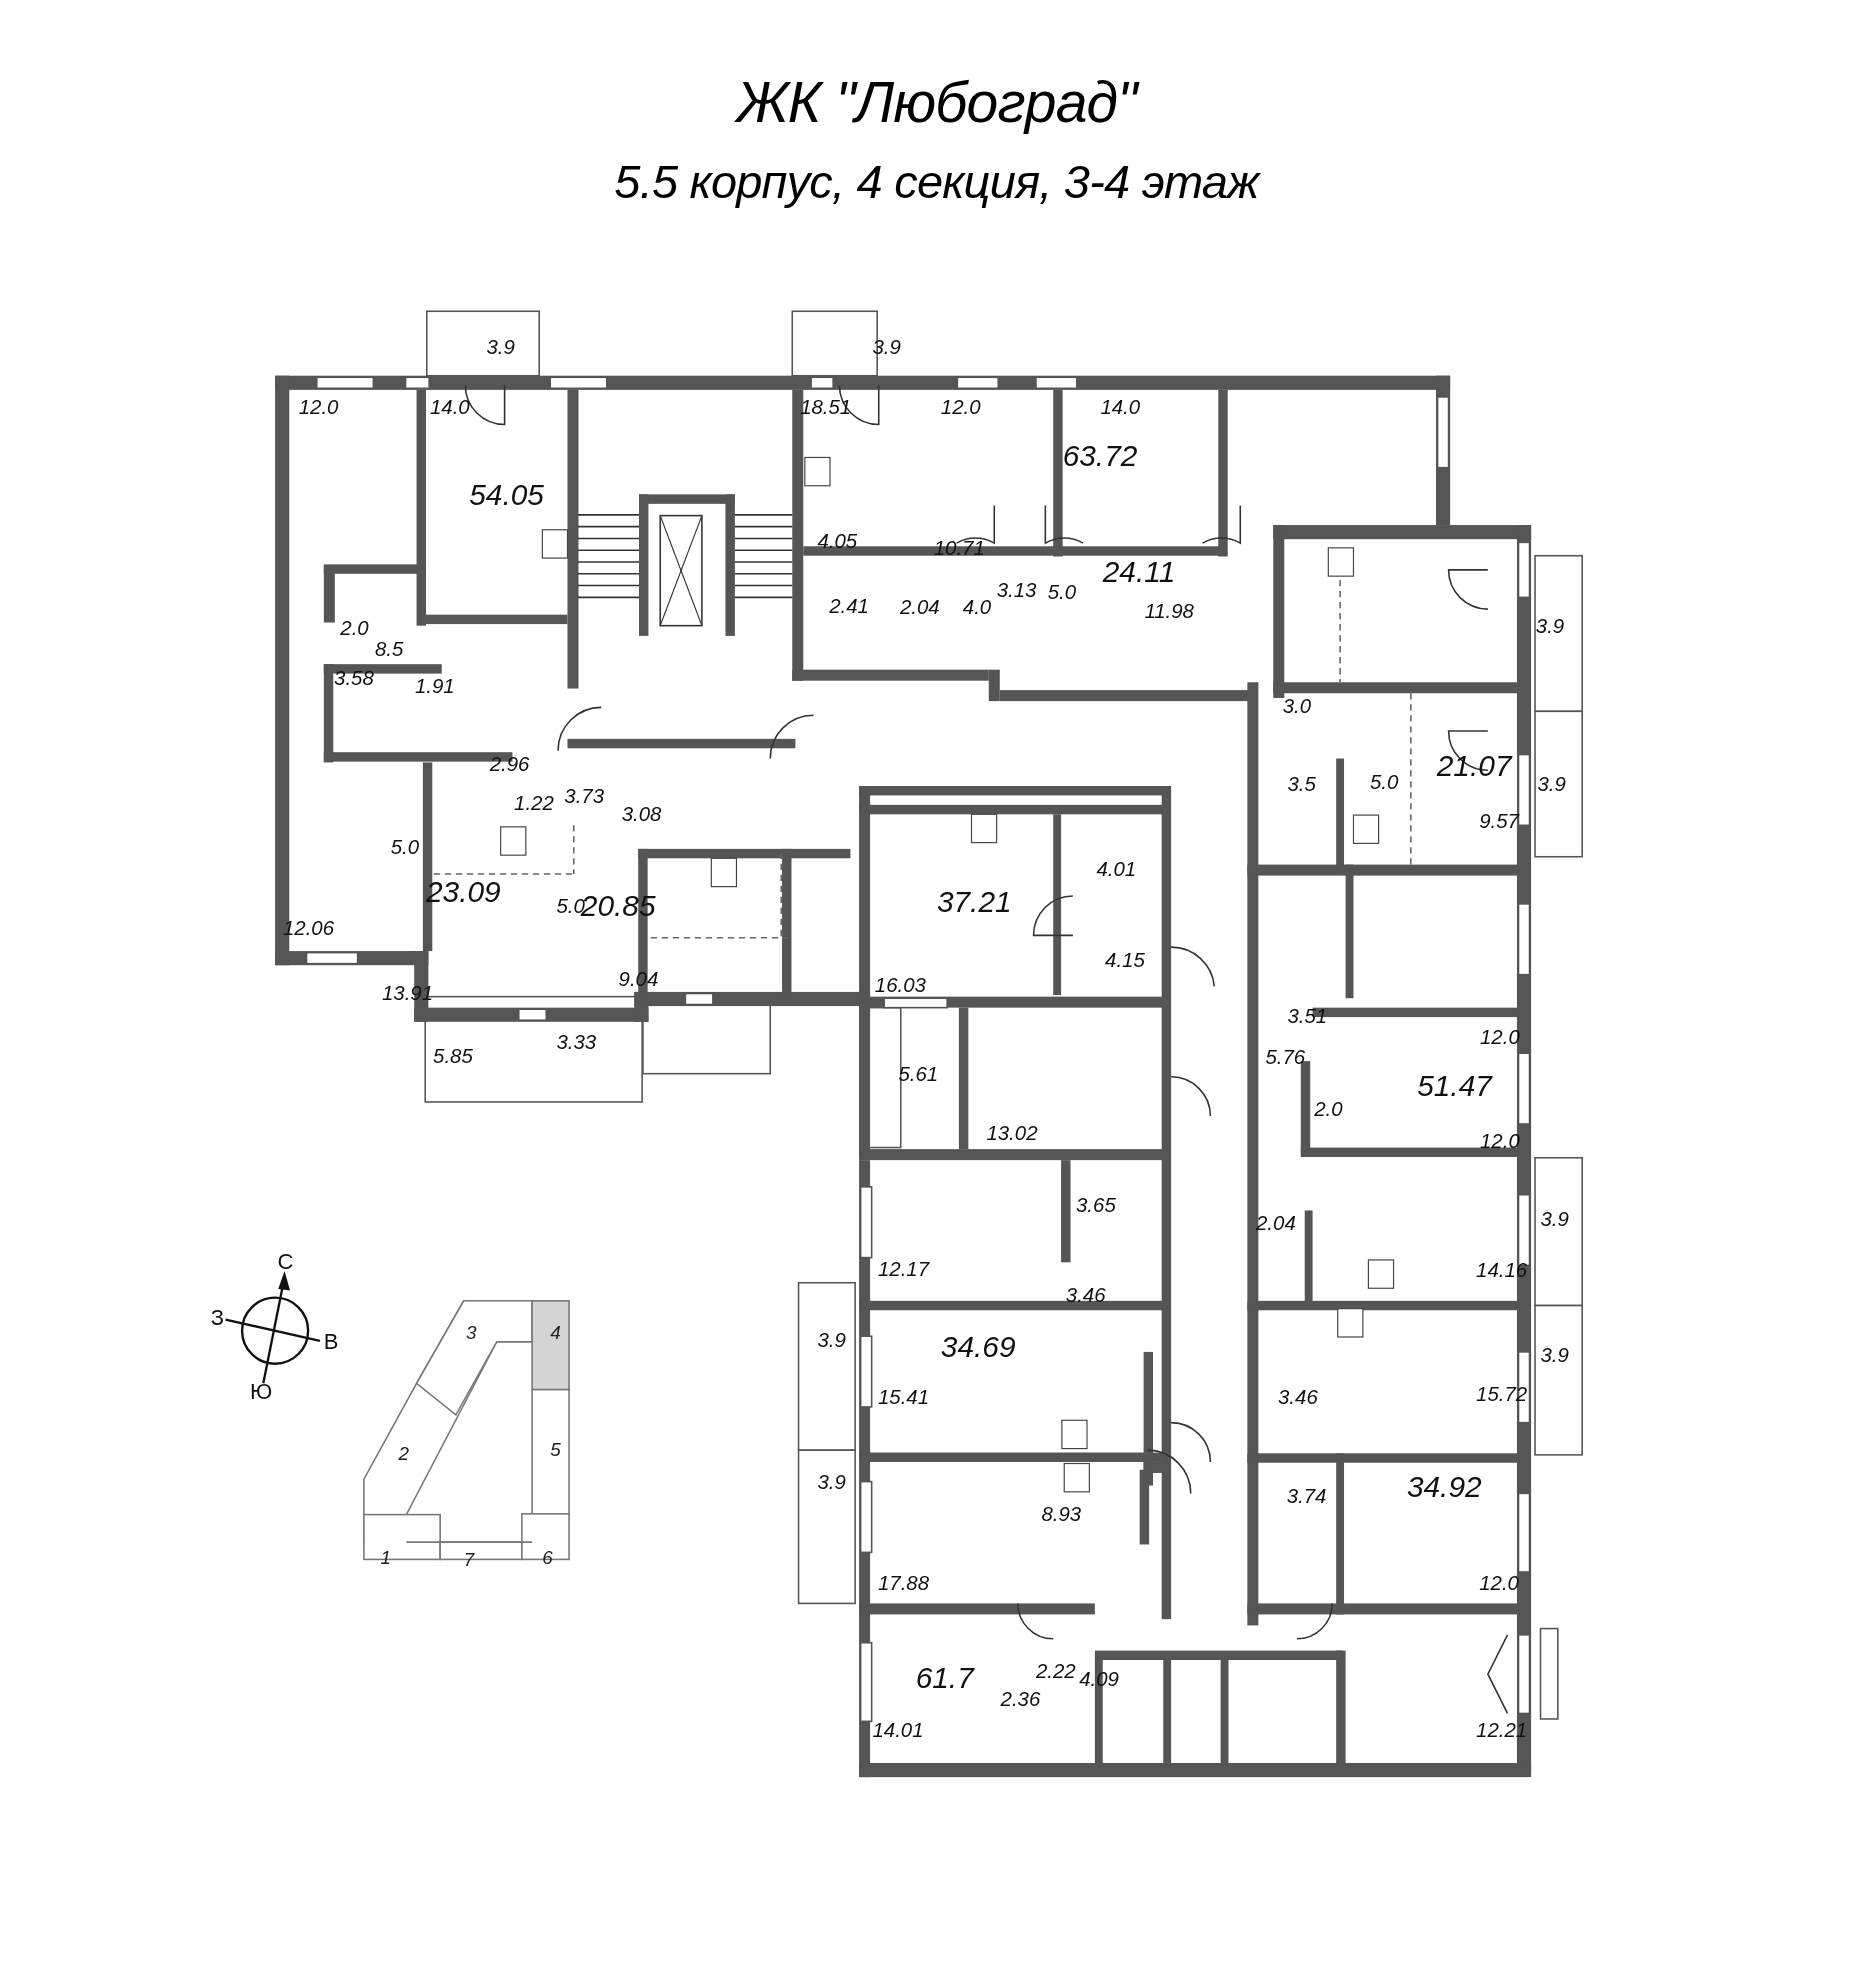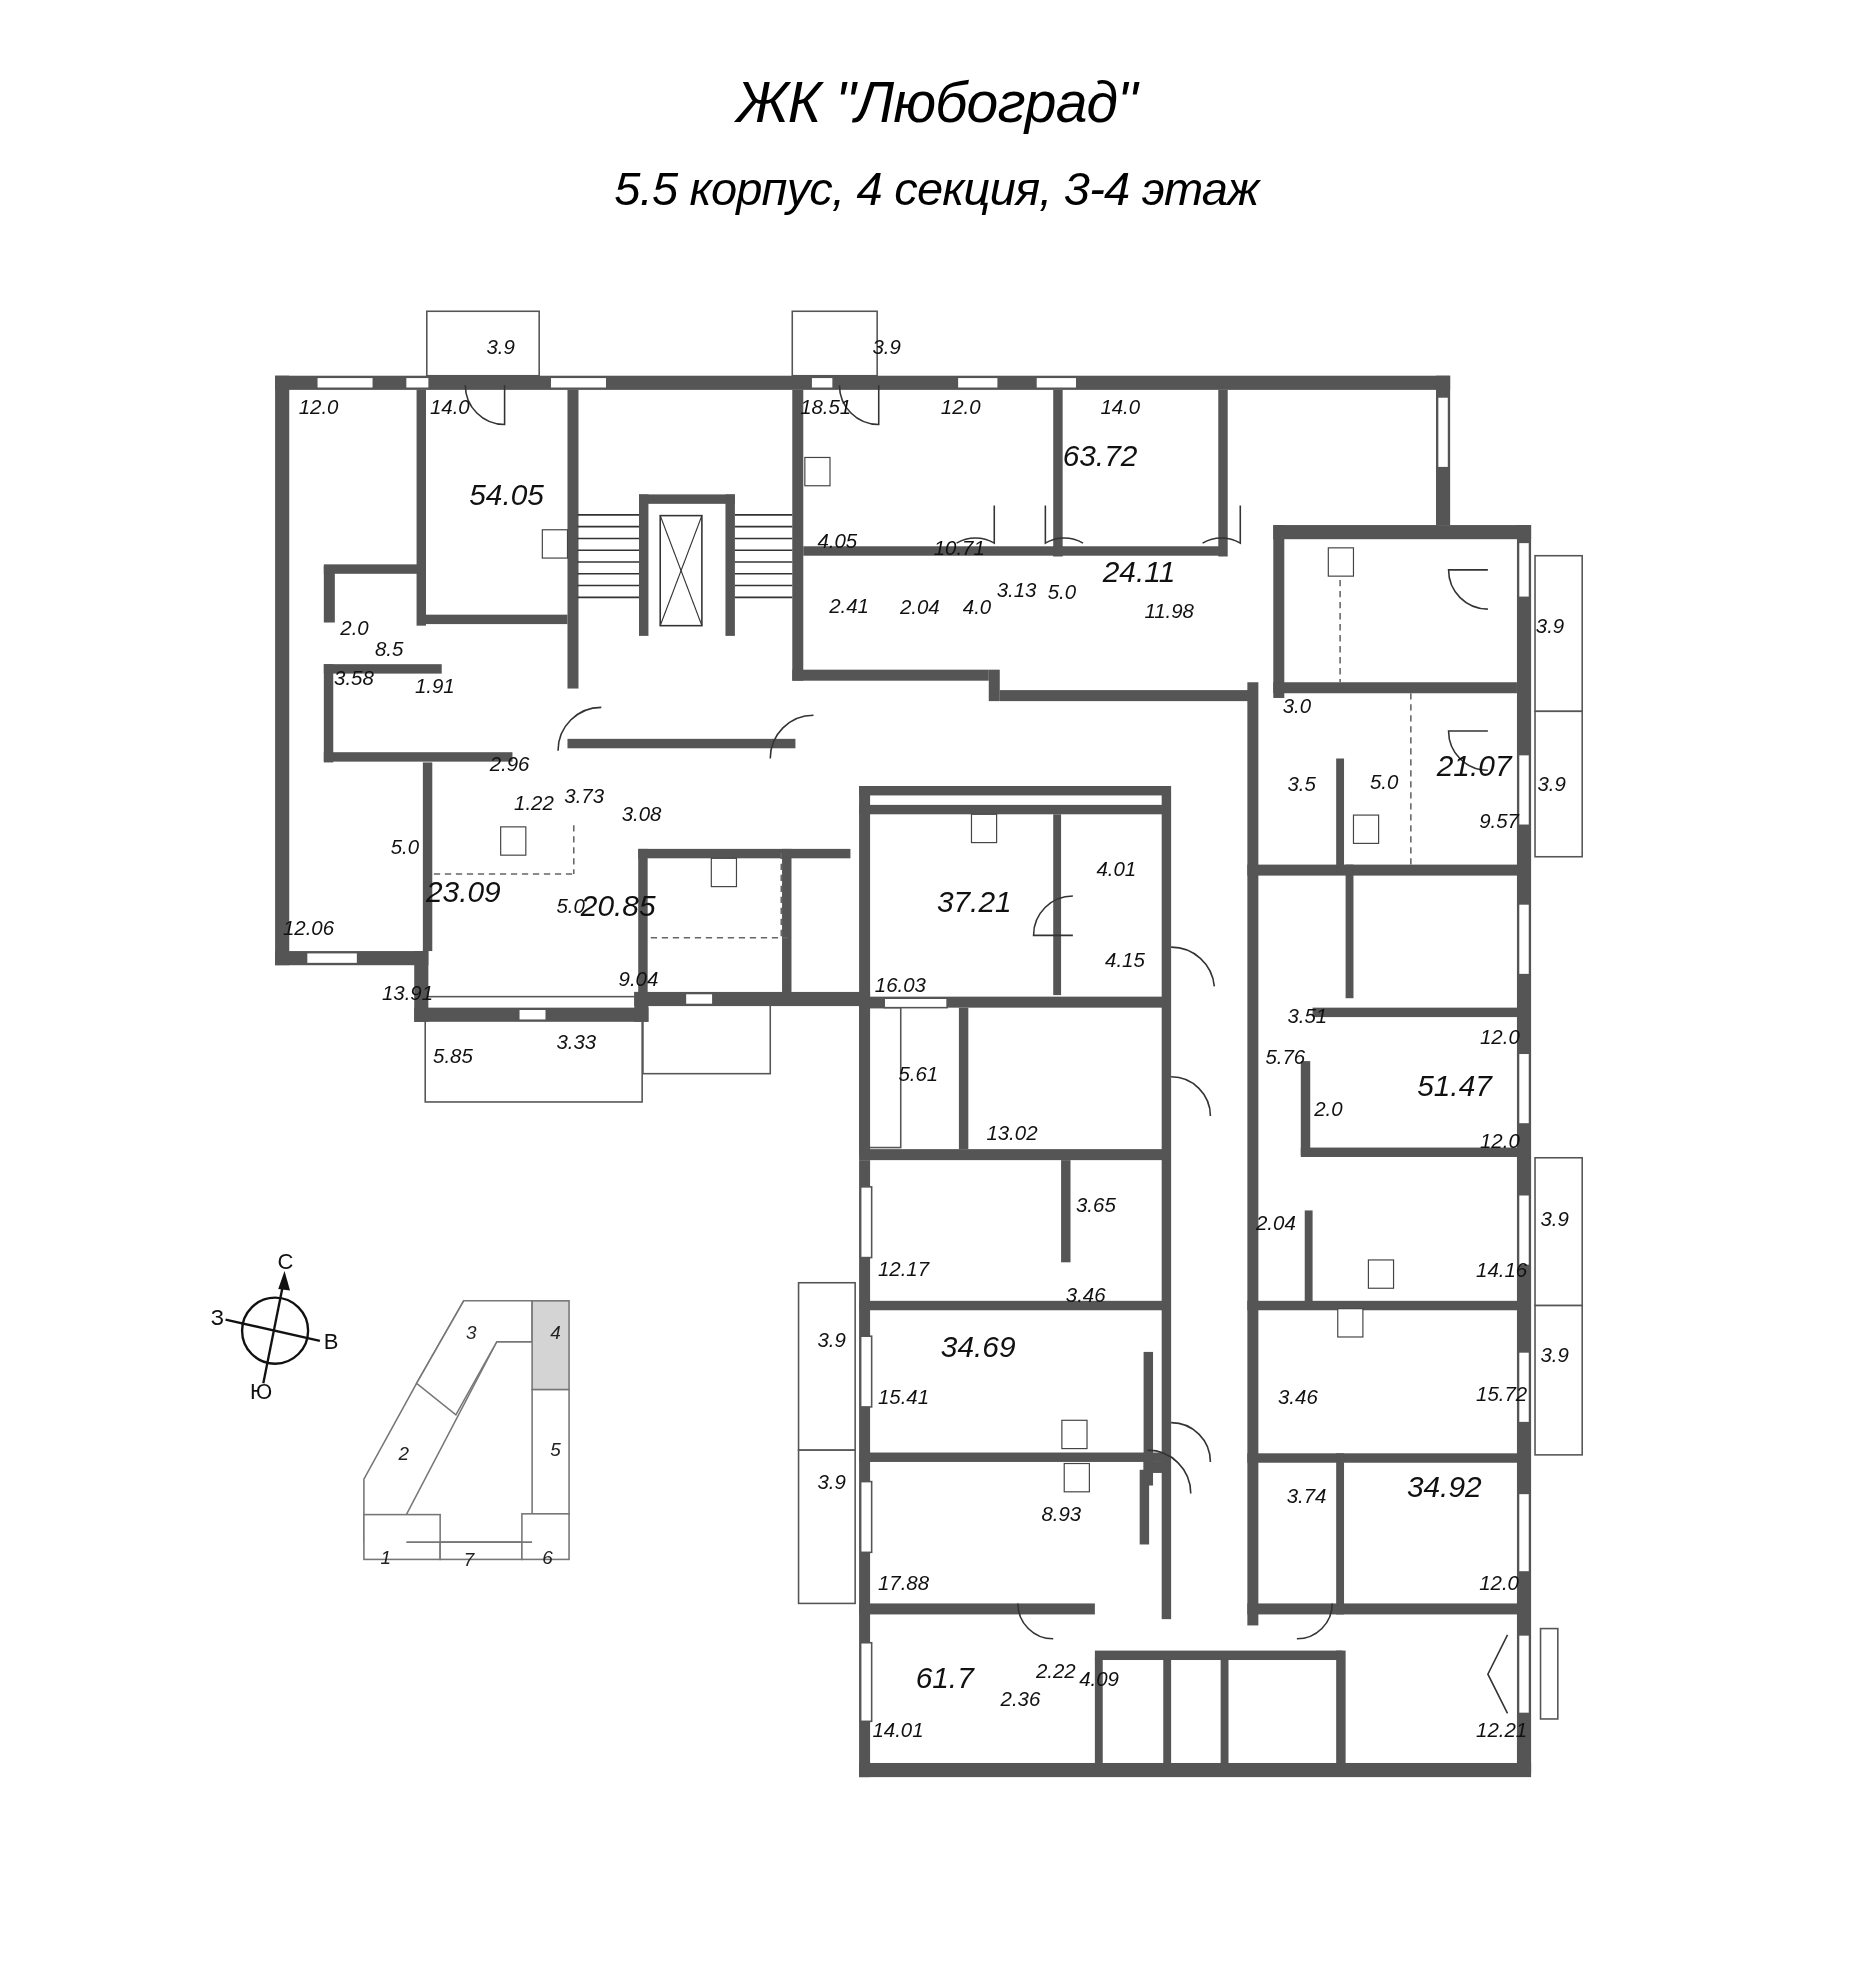--- a/index.html
+++ b/index.html
@@ -1,21 +1,21 @@
 <!DOCTYPE html>
 <html style="font-size:12.6px"><head>
 <meta charset="utf-8">
 <style>
   html, body { margin: 0; padding: 0; background: #ffffff; }
   body { width: 1873px; height: 1965px; position: relative; overflow: hidden;
          font-family: "Liberation Sans", "DejaVu Sans", sans-serif; }
   .title { position: absolute; left: 0; width: 1873px; text-align: center;
            font-style: italic; color: #000; font-family: "Liberation Sans", sans-serif; }
   #t1 { top: 69px; font-size: 57px; letter-spacing: -0.8px; }
-  #t2 { top: 154px; font-size: 47px; letter-spacing: -0.8px; margin-top: 7px; }
+  #t2 { top: 154px; font-size: 47px; letter-spacing: -0.8px; }
   svg { position: absolute; left: 0; top: 0; }
   .wall { fill: #555555; }
   .line { fill: none; stroke: #333; stroke-width: 2; }
   .win { fill: #ffffff; stroke: #555; stroke-width: 2; }
   .balc { fill: #ffffff; stroke: #555; stroke-width: 2; }
   .door { fill: none; stroke: #333; stroke-width: 2; }
   .dash { fill: none; stroke: #666; stroke-width: 2; stroke-dasharray: 8 6; }
   .lbl { font-family: "Liberation Sans", sans-serif; font-style: italic; fill: #111; }
   .lbl-s { font-size: 26px; }
   .lbl-l { font-size: 38px; }

